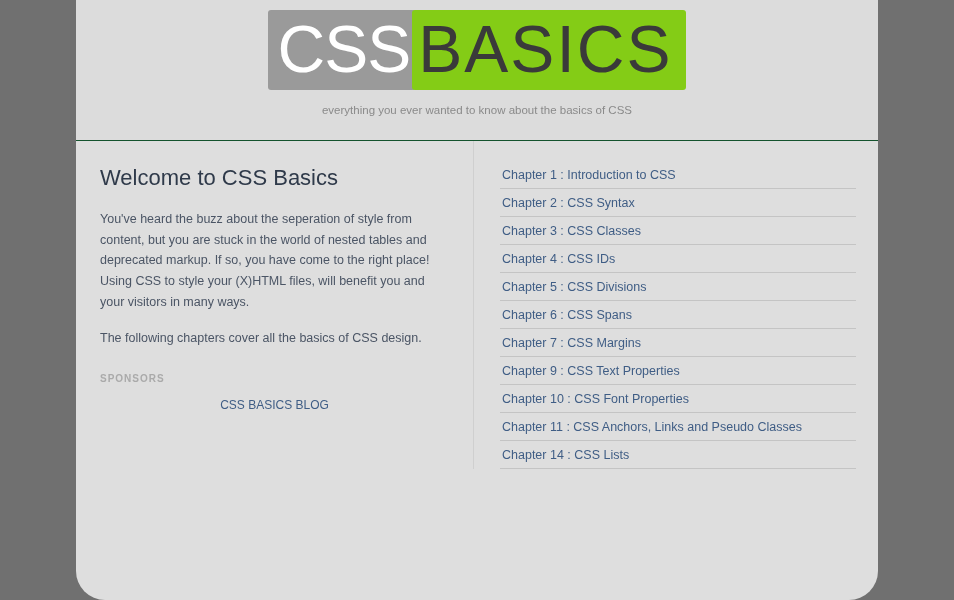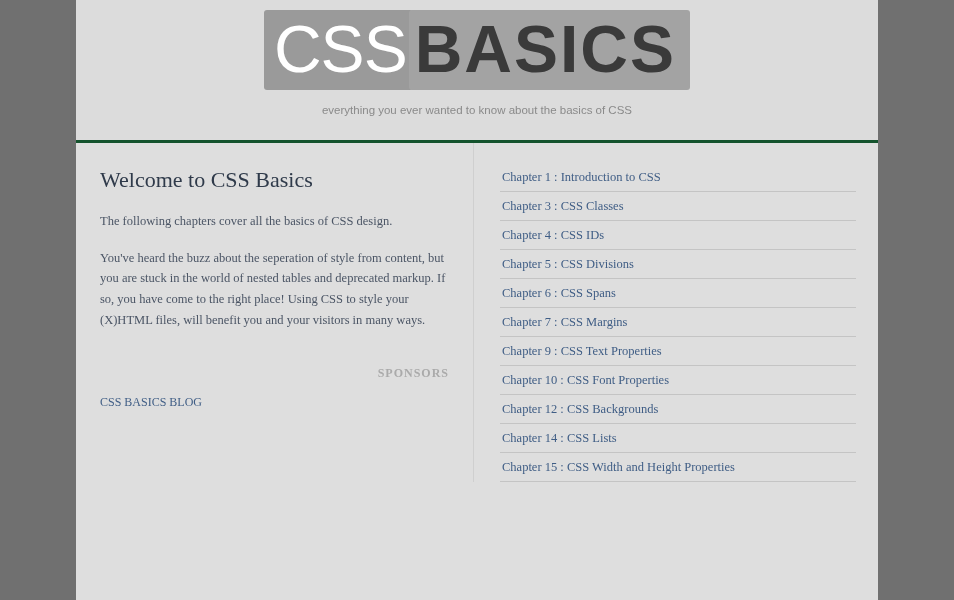--- a/index.html
+++ b/index.html
@@ -6,20 +6,21 @@
   body {
     font-family: "Trebuchet MS", "Lucida Sans", Arial, sans-serif;
     background: #707070;
     display: flex;
     justify-content: center;
   }
   .page {
     width: 802px;
     background: #dedede;
     min-height: 600px;
+    border-radius: 29px;
   }
   .header {
     background: #dcdcdc;
     padding: 6px 0 24px 0;
     text-align: center;
   }
   .logo-wrap {
     display: inline-block;
     margin-top: 4px;
   }
@@ -32,66 +33,65 @@
     align-items: center;
   }
   .logo .css {
     background: #9a9a9a;
     color: #fff;
     padding: 6px 6px 8px 10px;
     border-radius: 3px;
     font-weight: 400;
   }
   .logo .basics {
-    background: #a3a3a3;
+    background: #84cc16;
     color: #3a3a3a;
     padding: 6px 14px 8px 6px;
     border-radius: 3px;
     margin-left: -4px;
-    font-weight: 700;
+    font-weight: 400;
     letter-spacing: 2px;
   }
   .tagline {
     margin-top: 14px;
     font-size: 11.5px;
     color: #8a8a8a;
   }
   .content {
     display: flex;
-    border-top: 3px solid #14532d;
-    font-family: Liberation Serif, serif;
+    border-top: 1px solid #14532d;
   }
   .left {
     width: 398px;
     border-right: 1px solid #cfcfcf;
     padding: 24px 24px 40px 24px;
   }
   .left h1 {
     color: #2f3a4a;
     font-size: 22px;
     font-weight: 400;
     margin-bottom: 18px;
   }
   .left p {
     color: #4b5565;
     font-size: 12.5px;
     line-height: 1.65;
     margin-bottom: 16px;
   }
   .sponsors-label {
-    text-align: right;
+    text-align: left;
     color: #aaa;
-    font-size: 12px;
+    font-size: 10px;
     font-weight: 600;
     letter-spacing: 1px;
-    margin-top: 36px;
+    margin-top: 24px;
     margin-bottom: 14px;
   }
   .sponsor-link {
-    text-align: left;
+    text-align: center;
     color: #3f5d85;
     font-size: 12px;
     cursor: pointer;
   }
   .right {
     flex: 1;
     padding: 20px 22px 0 26px;
   }
   .chapter {
     color: #3f5d85;
@@ -113,34 +113,34 @@
         <span class="basics">BASICS</span>
       </div>
     </div>
     <div class="tagline">everything you ever wanted to know about the basics of CSS</div>
   </div>
 
   <div class="content">
 
     <div class="left">
       <h1>Welcome to CSS Basics</h1>
+      <p>You've heard the buzz about the seperation of style from content, but you are stuck in the world of nested tables and deprecated markup. If so, you have come to the right place! Using CSS to style your (X)HTML files, will benefit you and your visitors in many ways.</p>
       <p>The following chapters cover all the basics of CSS design.</p>
-      <p>You've heard the buzz about the seperation of style from content, but you are stuck in the world of nested tables and deprecated markup. If so, you have come to the right place! Using CSS to style your (X)HTML files, will benefit you and your visitors in many ways.</p>
       <div class="sponsors-label">SPONSORS</div>
       <div class="sponsor-link">CSS BASICS BLOG</div>
     </div>
 
     <div class="right" id="chapter-list">
         <div class="chapter">Chapter 1 : Introduction to CSS</div>
+        <div class="chapter">Chapter 2 : CSS Syntax</div>
         <div class="chapter">Chapter 3 : CSS Classes</div>
         <div class="chapter">Chapter 4 : CSS IDs</div>
         <div class="chapter">Chapter 5 : CSS Divisions</div>
         <div class="chapter">Chapter 6 : CSS Spans</div>
         <div class="chapter">Chapter 7 : CSS Margins</div>
         <div class="chapter">Chapter 9 : CSS Text Properties</div>
         <div class="chapter">Chapter 10 : CSS Font Properties</div>
-        <div class="chapter">Chapter 12 : CSS Backgrounds</div>
+        <div class="chapter">Chapter 11 : CSS Anchors, Links and Pseudo Classes</div>
         <div class="chapter">Chapter 14 : CSS Lists</div>
-        <div class="chapter">Chapter 15 : CSS Width and Height Properties</div>
       </div>
 
   </div>
 </div>
 
 </body></html>

